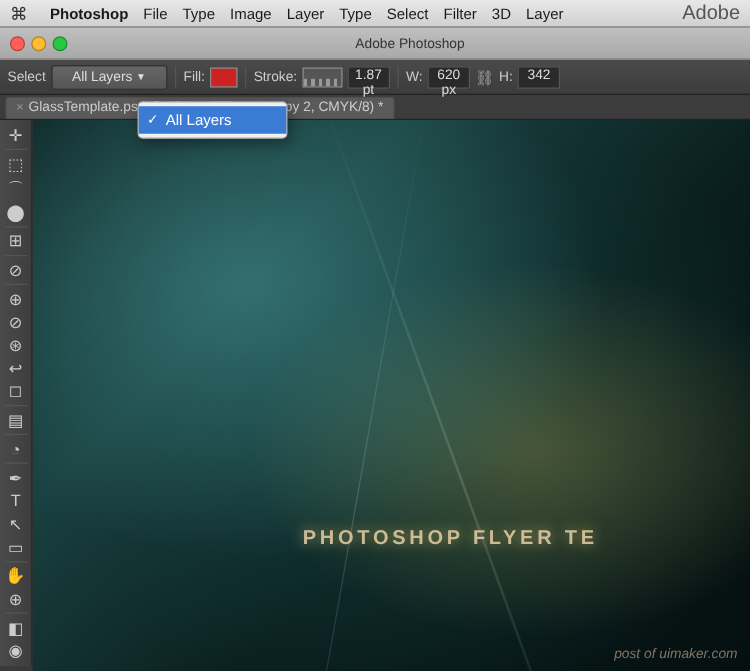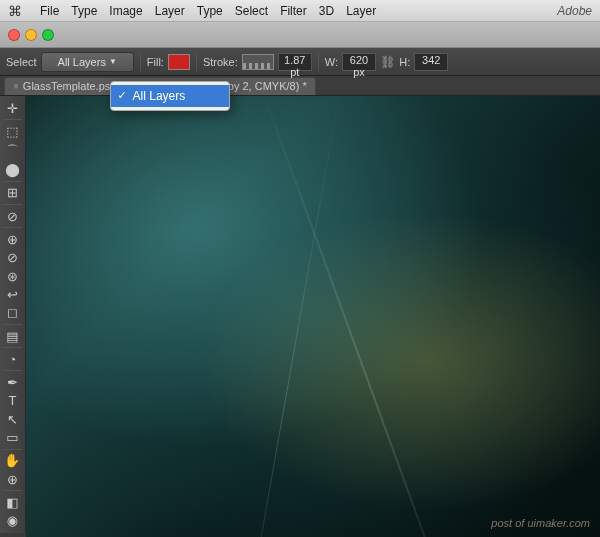--- a/index.html
+++ b/index.html
@@ -38,23 +38,22 @@
       padding: 0 6px;
       height: 22px;
       line-height: 22px;
       cursor: pointer;
     }
     .menubar-item.bold {
       font-weight: bold;
     }
     .menubar-right {
       margin-left: auto;
-      font-size: 12px;
+      font-size: 16px;
       color: #555;
-      font-style: italic;
     }
 
     
     .titlebar {
       width: 100%;
       height: 26px;
       background: linear-gradient(to bottom, #c0c0c0, #a8a8a8);
       display: flex;
       align-items: center;
       padding: 0 8px;
@@ -351,38 +350,40 @@
       background: linear-gradient(to bottom, transparent, rgba(200,220,255,0.2), transparent);
       transform: rotate(10deg);
       transform-origin: top center;
     }
   </style>
 </head>
 <body>
 
 <div class="menubar">
   <span class="menubar-apple">⌘</span>
+  <span class="menubar-item bold">Photoshop</span>
   <span class="menubar-item">File</span>
   <span class="menubar-item">Type</span>
   <span class="menubar-item">Image</span>
   <span class="menubar-item">Layer</span>
   <span class="menubar-item">Type</span>
   <span class="menubar-item">Select</span>
   <span class="menubar-item">Filter</span>
   <span class="menubar-item">3D</span>
   <span class="menubar-item">Layer</span>
   <span class="menubar-right">Adobe</span>
 </div>
 
 <div class="titlebar">
   <div class="traffic-lights">
     <div class="traffic-light tl-close"></div>
     <div class="traffic-light tl-min"></div>
     <div class="traffic-light tl-max"></div>
   </div>
+  <span class="titlebar-title">Adobe Photoshop</span>
 </div>
 
 <div class="toolbar">
   <span class="toolbar-label">Select</span>
   <div class="toolbar-dropdown">
     <span>All Layers</span>
     <span class="dropdown-arrow">▼</span>
 
     <div class="dropdown-menu">
       <div class="dropdown-item selected">
@@ -450,15 +451,16 @@
   <div class="tool-sep"></div>
   <div class="tool-btn">◧</div>
   <div class="tool-btn">◉</div>
 </div>
 
 <div class="canvas-area">
   <div class="canvas-bg">
     <div class="canvas-image"></div>
     <div class="light-ray"></div>
     <div class="light-ray2"></div>
+    <div class="canvas-subtitle">PHOTOSHOP FLYER TE</div>
     <div class="canvas-credit">post of uimaker.com</div>
   </div>
 </div>
 
 </body></html>

